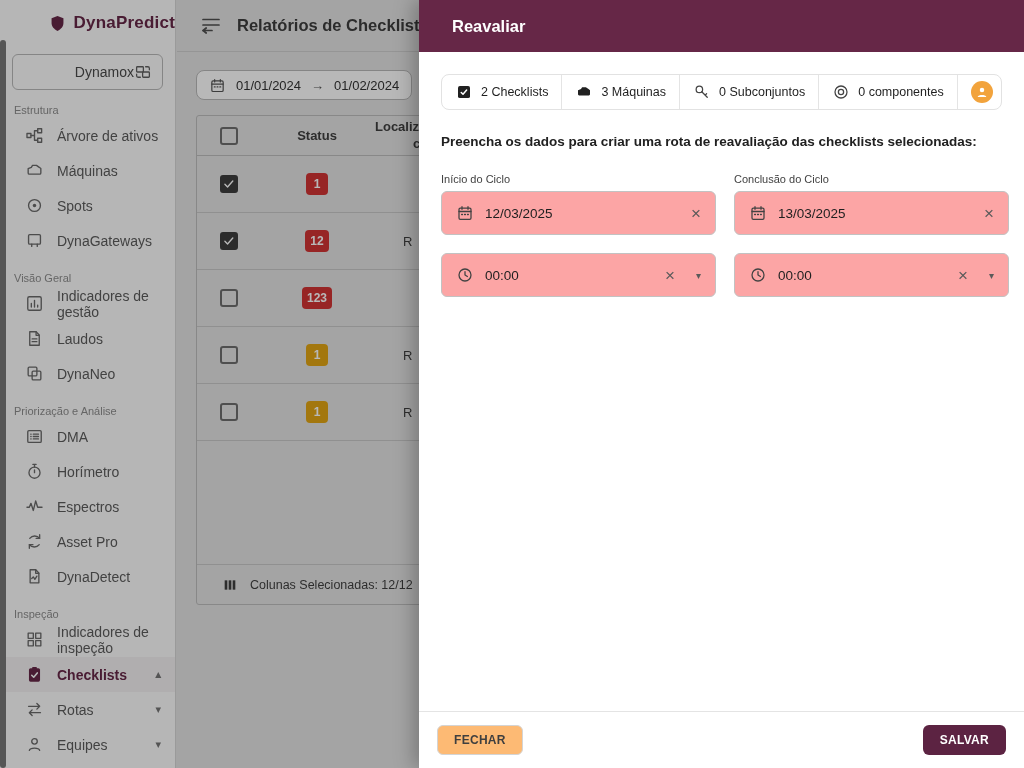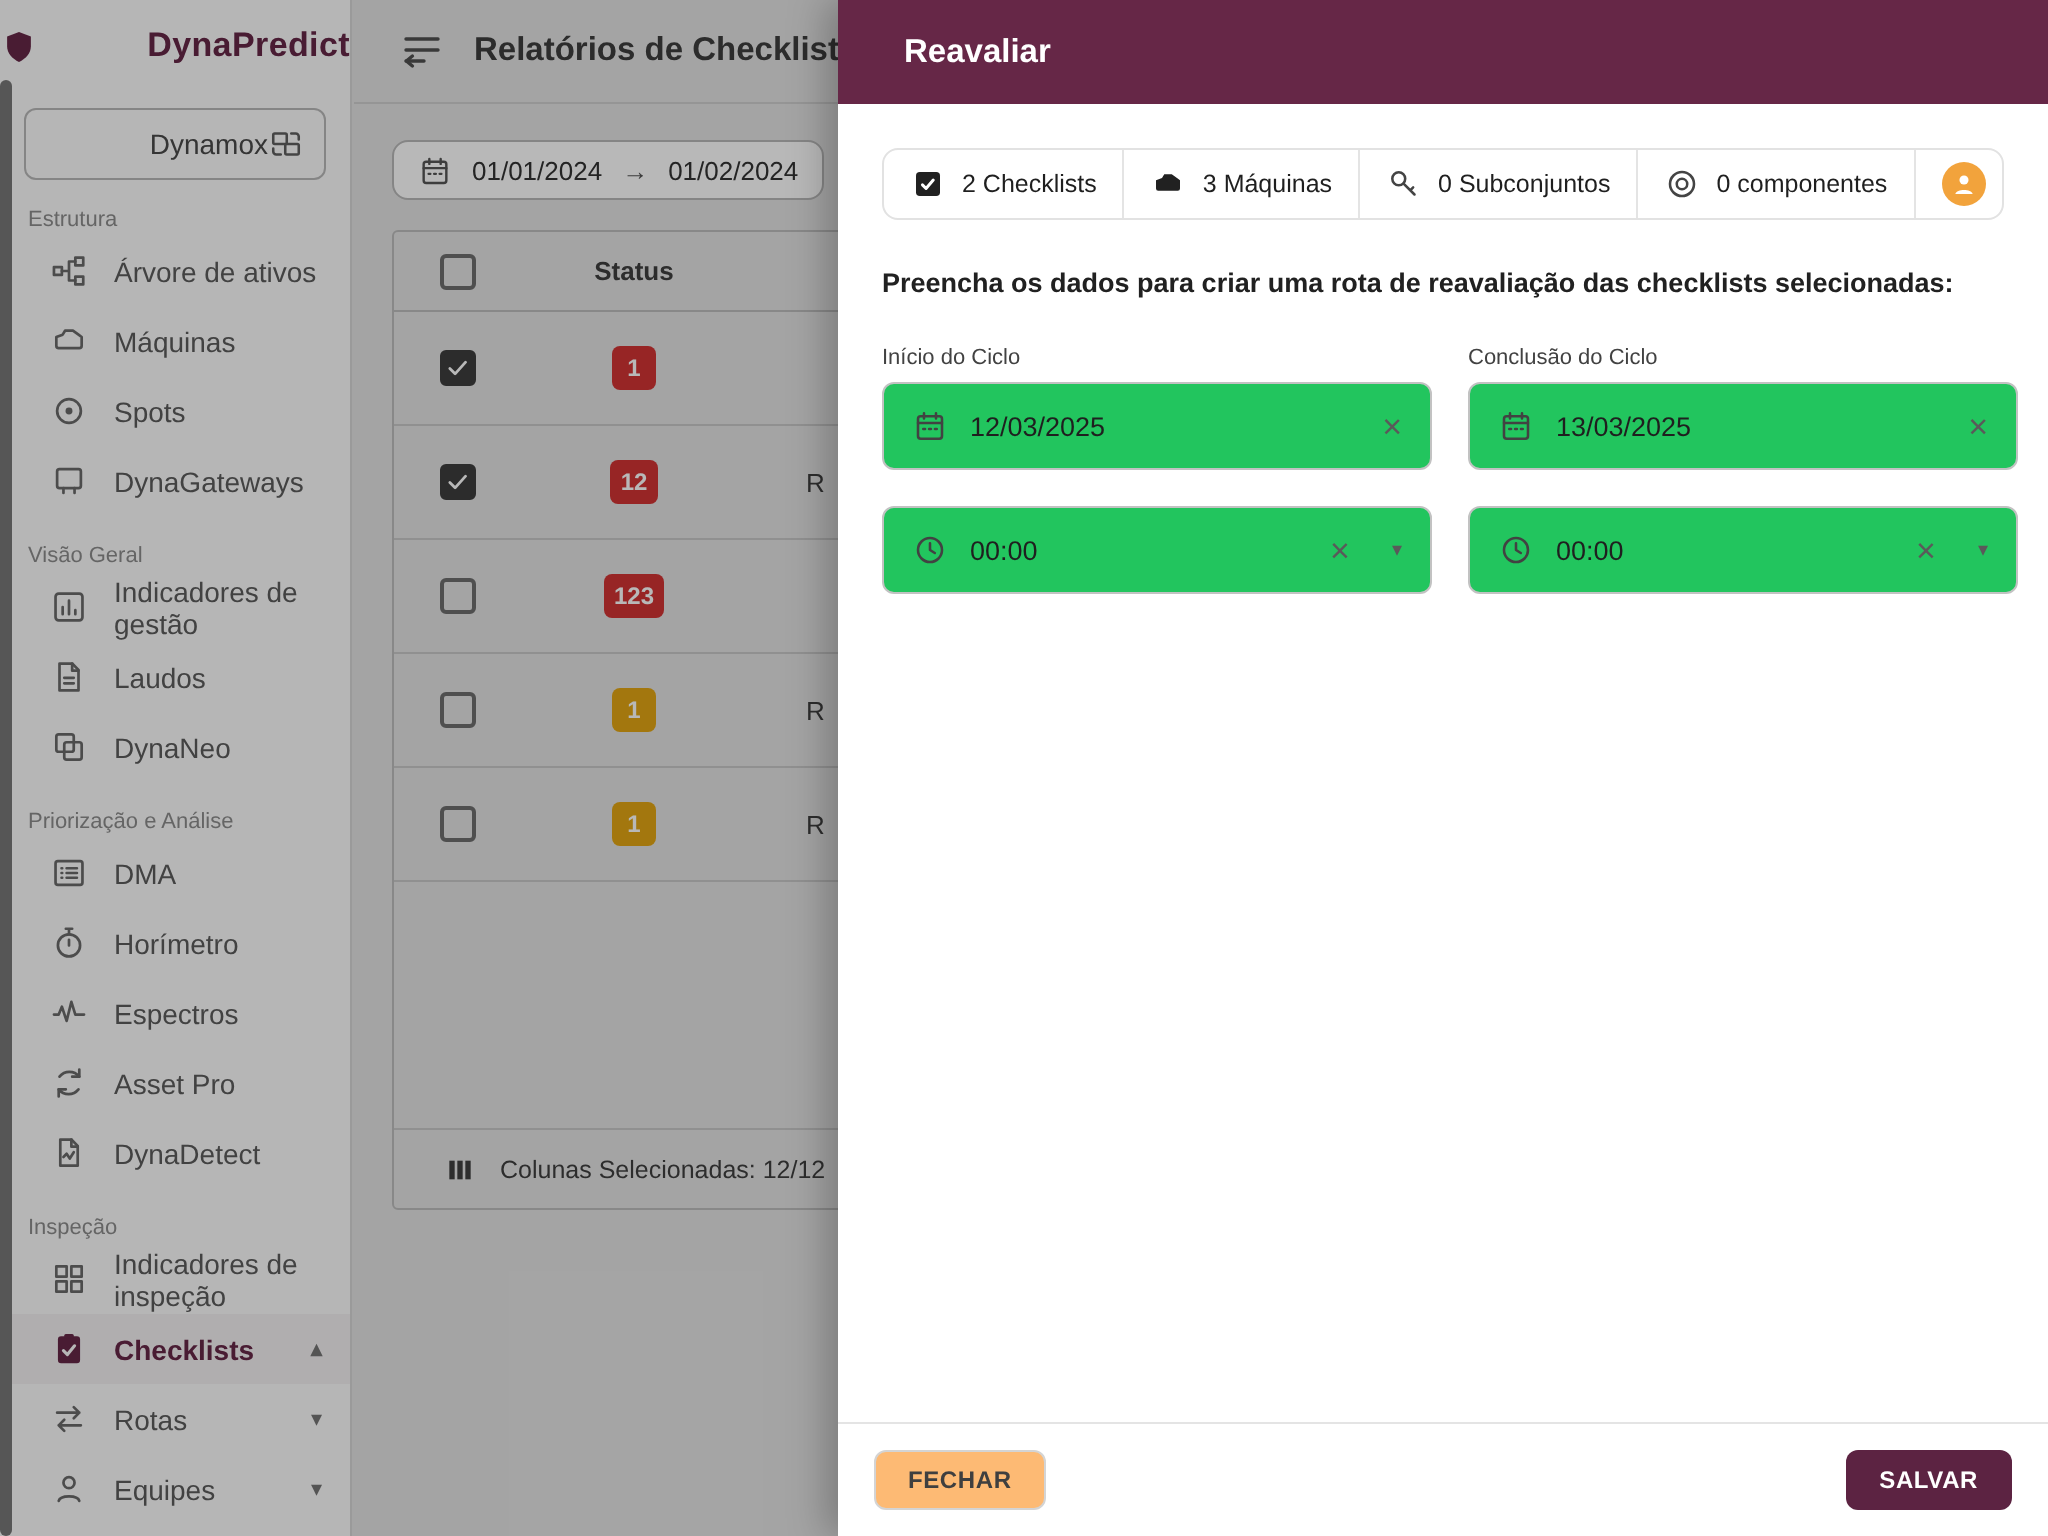--- a/index.html
+++ b/index.html
@@ -5,21 +5,21 @@
   * { margin:0; padding:0; box-sizing:border-box; }
   html,body { width:1024px; height:768px; }
   body { font-family:"Liberation Sans", sans-serif; }
   .screen { position:relative; width:1024px; height:768px; background:#e4e4e4; overflow:hidden; }
 
   svg.ic { stroke:currentColor; fill:none; stroke-width:1.7; stroke-linecap:round; stroke-linejoin:round; display:block; }
 
   
   .sidebar { position:absolute; left:0; top:0; width:176px; height:768px; background:#fcfcfc; border-right:1px solid #d6d6d6; z-index:1; }
   .sidebar-scrollbar { position:absolute; left:0; top:40px; width:6px; height:728px; background:#787878; border-radius:3px; }
-  .logo-row { height:46px; display:flex; align-items:center; justify-content:space-between; gap:7px; color:#662747; }
+  .logo-row { height:46px; display:flex; align-items:center; justify-content:flex-end; gap:7px; color:#662747; }
   .logo-text { font-size:17px; font-weight:700; color:#662747; letter-spacing:.2px; }
   .org-box { margin:8px 12px 0; height:36px; border:1px solid #b9b9b9; border-radius:6px; background:#fcfcfc; display:flex; align-items:center; justify-content:flex-end; padding:0 10px; color:#4a4a4a; font-size:14px; }
   .org-box .ic { width:18px; height:18px; color:#5f5f5f; }
   .nav-section-label { margin:14px 0 2px 14px; font-size:11px; color:#8d8d8d; }
   .nav-item { height:35px; display:flex; align-items:center; gap:13px; padding-left:25px; color:#5c5c5c; font-size:14px; cursor:pointer; }
   .nav-item .ic { width:19px; height:19px; color:#6a6a6a; flex:none; }
   .nav-item[data-active="true"] { color:#662747; font-weight:700; border-left:3px solid #662747; padding-left:22px; background:rgba(102,39,71,.05); }
   .nav-item[data-active="true"] .ic { color:#662747; }
   .chev { margin-left:auto; margin-right:14px; font-size:11px; color:#757575; }
 
@@ -31,21 +31,21 @@
   .content-body { padding:18px 0 0 19px; }
   .filter-row { display:flex; align-items:center; gap:12px; }
   .date-range { display:inline-flex; align-items:center; gap:10px; background:#fff; border:1px solid #b9b9b9; border-radius:8px; height:30px; padding:0 12px; font-size:13px; color:#333; }
   .date-range .ic { width:17px; height:17px; color:#555; }
   .range-arrow { color:#555; font-size:13px; }
   .history-btn { width:24px; height:24px; color:#3f3f3f; cursor:pointer; }
   .history-btn .ic { width:24px; height:24px; }
 
   .table-card { margin-top:15px; width:421px; height:490px; border:1px solid #bdbdbd; border-radius:3px; }
   .trow { display:grid; grid-template-columns:64px 112px 1fr; align-items:center; height:57px; border-bottom:1px solid #c8c8c8; }
-  .trow.thead { height:40px; font-size:13px; font-weight:700; color:#3f3f3f; border-bottom:1px solid #bdbdbd;text-align:right; }
+  .trow.thead { height:40px; font-size:13px; font-weight:700; color:#3f3f3f; border-bottom:1px solid #bdbdbd; }
   .cell-center { display:flex; justify-content:center; align-items:center; }
   .loc-head { line-height:1.25; padding-left:2px; font-size:13px; font-weight:700; color:#3f3f3f; white-space:nowrap; }
   .loc-line2 { display:block; padding-left:38px; }
   .loc-cell { padding-left:30px; font-size:13px; color:#3f3f3f; }
   .cb { width:18px; height:18px; border:2px solid #6e6e6e; border-radius:3px; display:flex; align-items:center; justify-content:center; background:transparent; cursor:pointer; }
   .cb[data-checked="true"] { background:#3d3d3d; border-color:#3d3d3d; }
   .cb svg { width:14px; height:14px; stroke:#fff; fill:none; stroke-width:2.4; stroke-linecap:round; stroke-linejoin:round; display:none; }
   .cb[data-checked="true"] svg { display:block; }
   .badge { display:inline-block; min-width:22px; padding:4px 5px; border-radius:4px; color:#fff; font-size:12px; font-weight:700; text-align:center; }
   .badge[data-color="red"] { background:#d23434; }
@@ -64,21 +64,21 @@
   .drawer-body { flex:1; padding:22px; }
   .summary-card { border:1px solid #e2e2e2; border-radius:8px; height:36px; display:flex; align-items:center; justify-content:space-between; overflow:hidden; }
   .chip { display:flex; align-items:center; gap:8px; padding:0 13px; font-size:12.5px; color:#1f1f1f; height:100%; white-space:nowrap; }
   .chip + .chip { border-left:1px solid #e4e4e4; }
   .chip .ic { width:18px; height:18px; color:#333; }
   .chip .ic.filled { fill:#212121; stroke:none; }
   .avatar { width:22px; height:22px; border-radius:50%; background:#f2a33c; display:flex; align-items:center; justify-content:center; overflow:hidden; flex:none; }
   .instruction { margin-top:24px; font-size:13.5px; font-weight:600; color:#212121; }
   .fields { margin-top:24px; display:grid; grid-template-columns:275px 275px; column-gap:18px; }
   .field-label { font-size:11px; color:#424242; margin-bottom:6px; }
-  .input-box { height:44px; border:1px solid #c2c2c2; border-radius:6px; background:#22c55e; display:flex; align-items:center; gap:11px; padding:0 14px; font-size:13.5px; color:#1f1f1f; margin-bottom:18px; }
+  .input-box { height:44px; border:1px solid #c2c2c2; border-radius:6px; background:#fca5a5; display:flex; align-items:center; gap:11px; padding:0 14px; font-size:13.5px; color:#1f1f1f; margin-bottom:18px; }
   .input-box .ic { width:18px; height:18px; color:#424242; flex:none; }
   .x-btn { margin-left:auto; font-size:17px; color:#5a5a5a; cursor:pointer; line-height:1; }
   .sel-caret { font-size:10px; color:#5a5a5a; margin-left:10px; cursor:pointer; }
   .drawer-footer { flex:none; height:57px; border-top:1px solid #e4e4e4; display:flex; align-items:center; justify-content:space-between; padding:0 18px; }
   .btn-outline { height:30px; padding:0 16px; border:1px solid #d4d4d4; border-radius:6px; background:#fdba74; color:#3f3f3f; font-size:12px; font-weight:700; letter-spacing:.3px; cursor:pointer; font-family:inherit; }
   .btn-primary { height:30px; padding:0 17px; border:none; border-radius:6px; background:#5c2342; color:#fff; font-size:12px; font-weight:700; letter-spacing:.3px; cursor:pointer; font-family:inherit; }
 </style>
 </head>
 <body>
 

